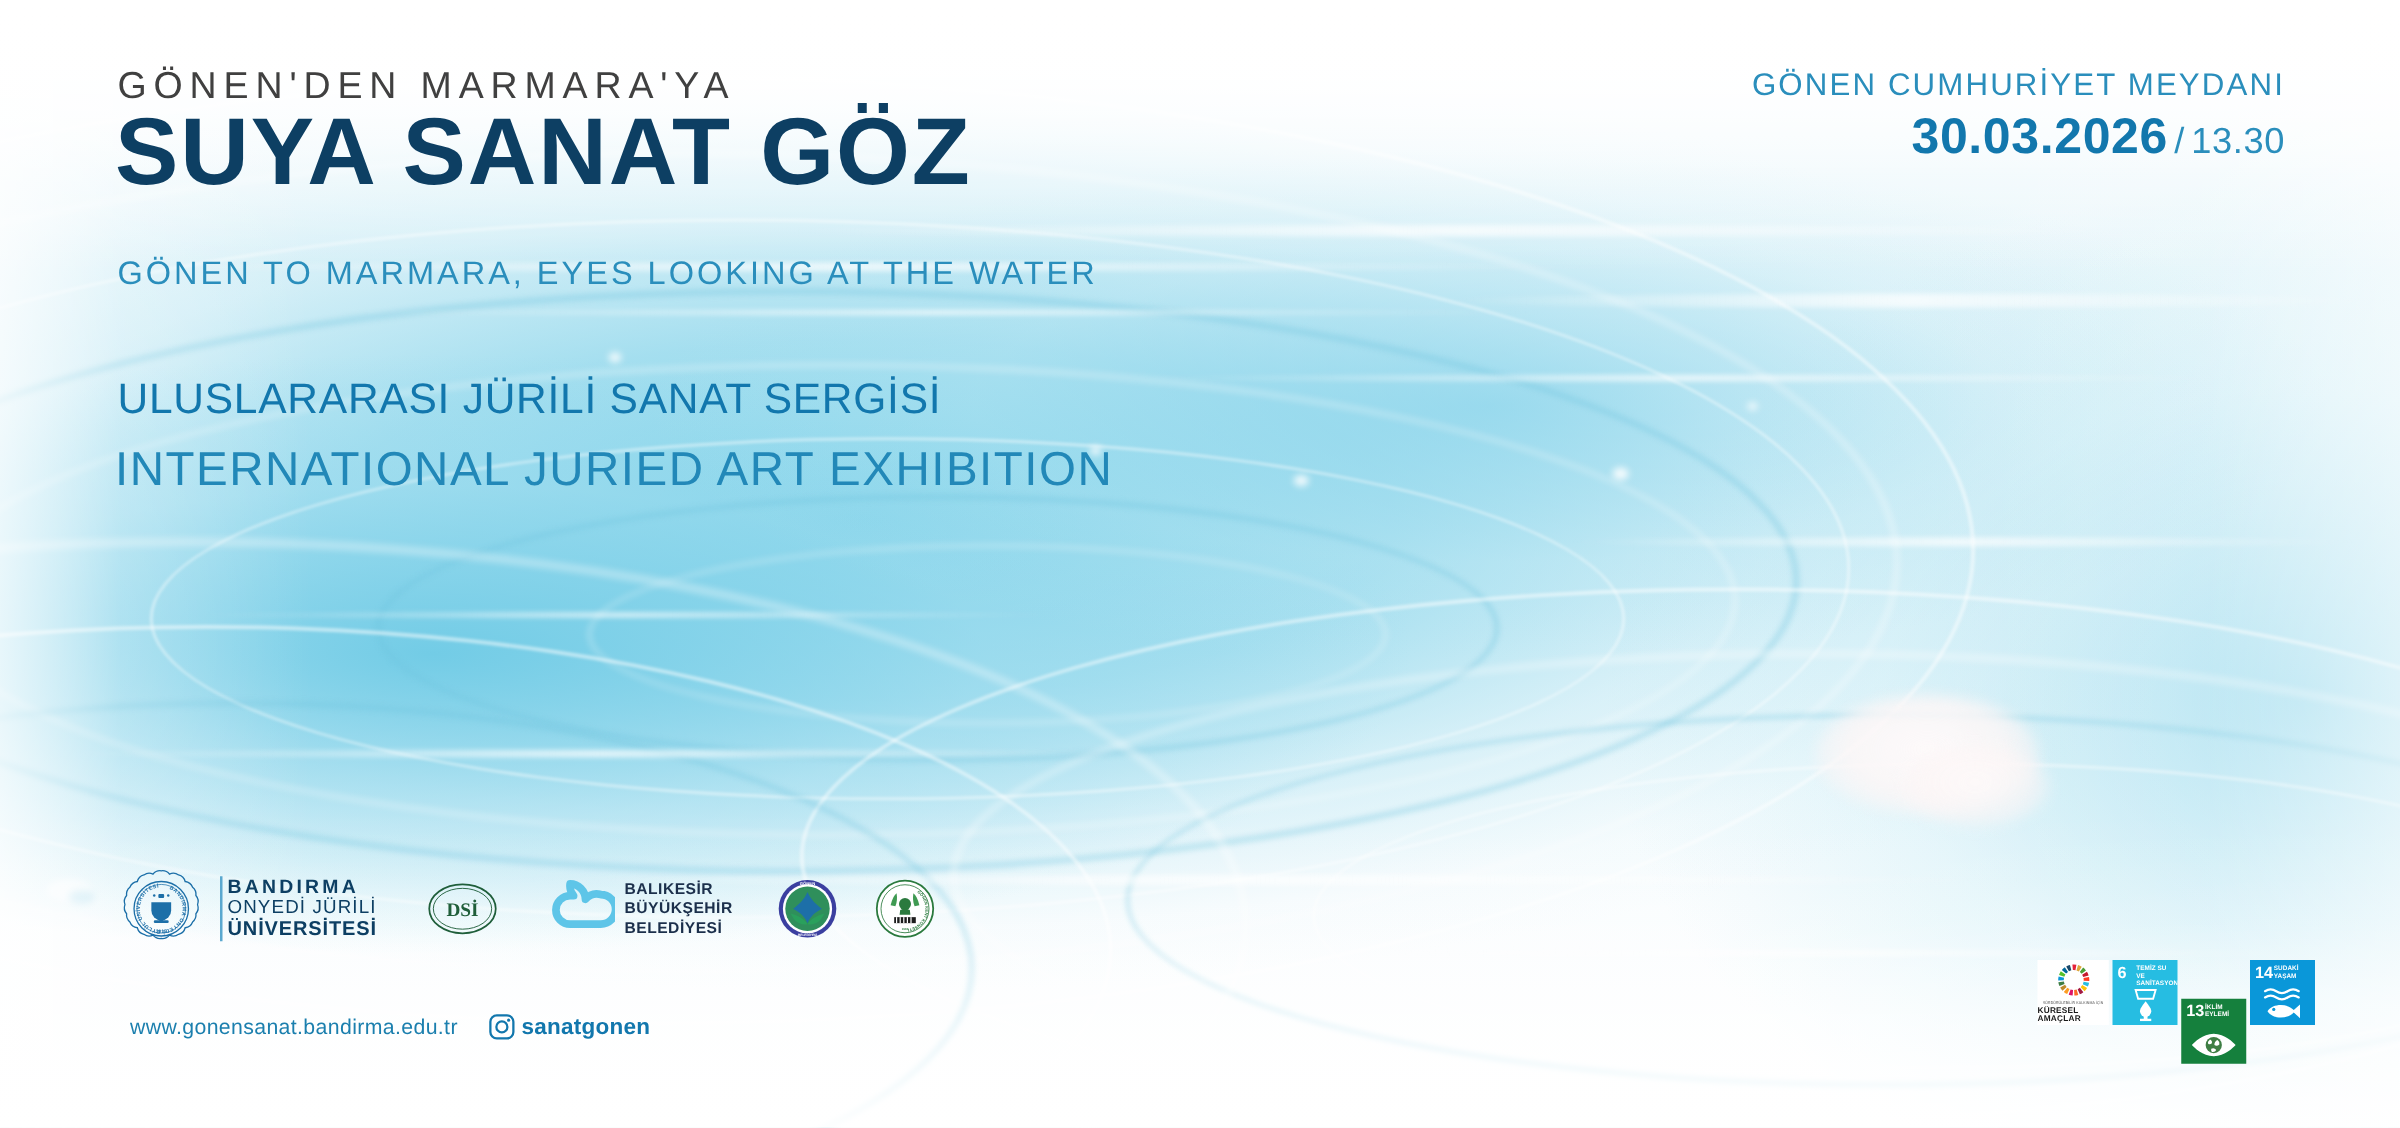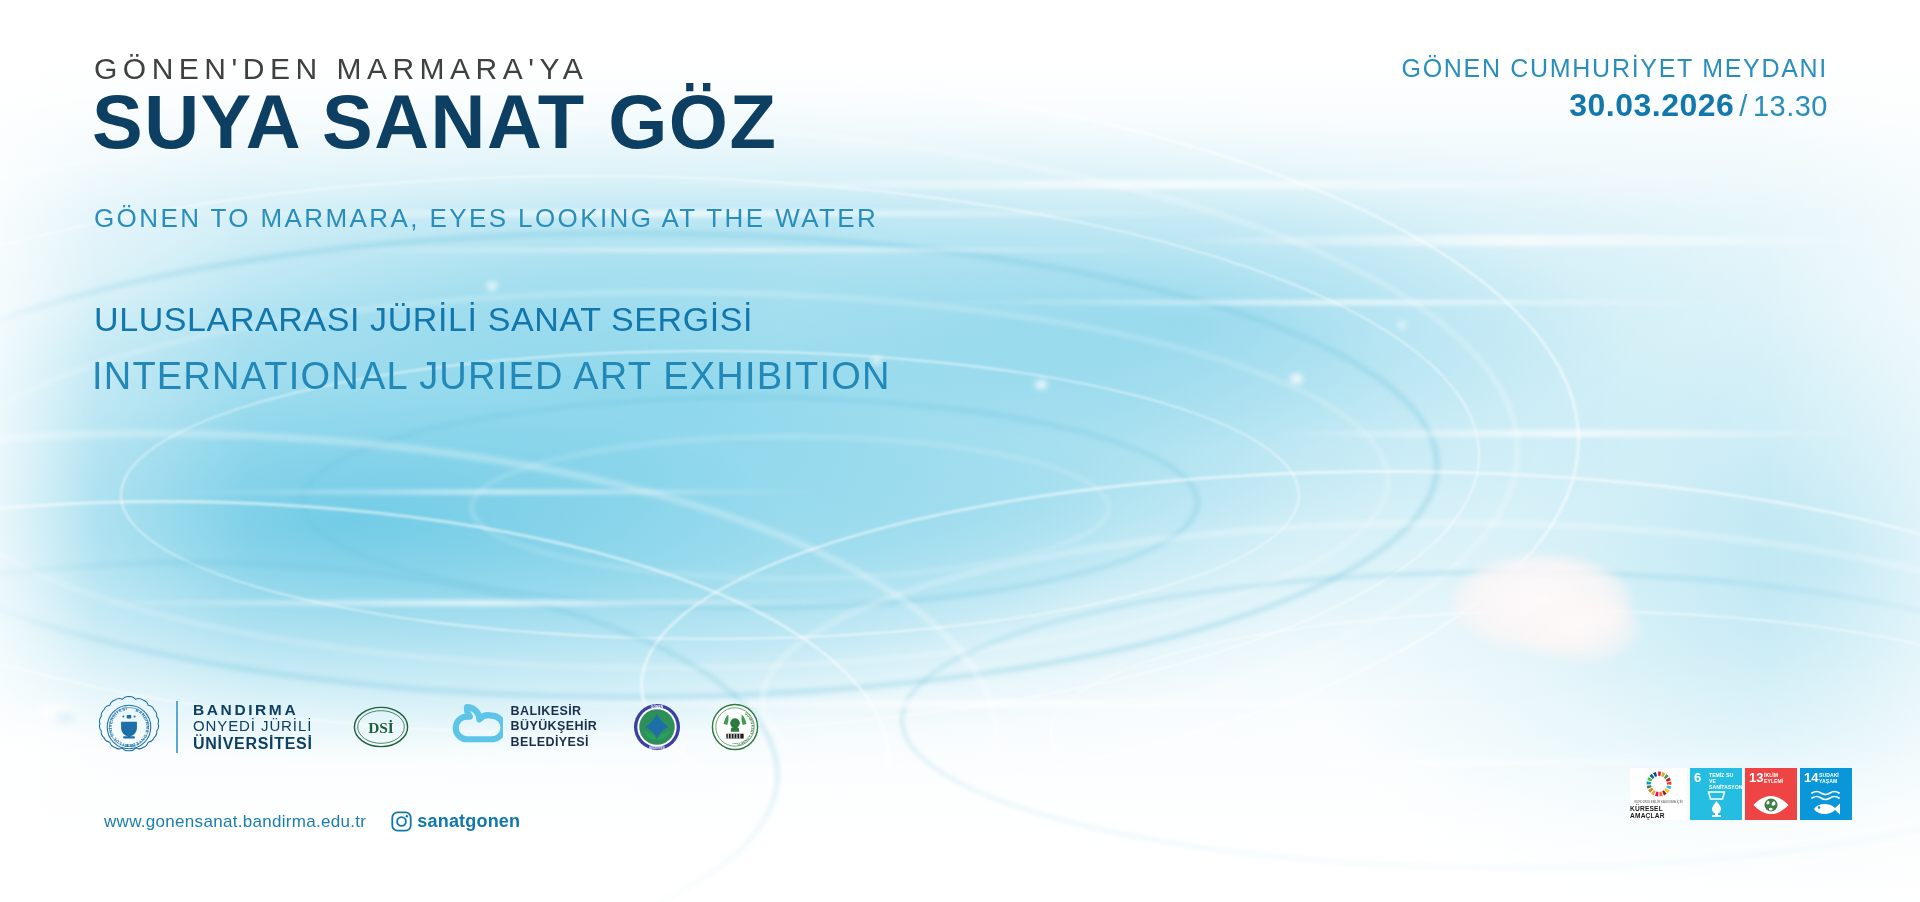--- a/index.html
+++ b/index.html
@@ -115,36 +115,36 @@
   .venue-block {
     position:absolute; right:92px; top:54px;
     text-align:right;
   }
   .venue {
     font-size:25px; letter-spacing:1.7px; color:#2a8ebc; font-weight:400;
     white-space:nowrap;
   }
   .datetime { margin-top:4px; white-space:nowrap; }
   .date {
-    font-size:32px; font-weight:700; color:#1277ad; letter-spacing:.5px;
+    font-size:40px; font-weight:700; color:#1277ad; letter-spacing:.5px;
   }
   .time {
     font-size:29px; font-weight:400; color:#2a8ebc; letter-spacing:.5px;
   }
 
   
   .logos {
     position:absolute; left:96px; top:694px;
     display:flex; align-items:center; gap:0;
   }
   .logo-item { display:flex; align-items:center; }
 
   .uni-seal { width:66px; height:66px; position:relative; }
   .uni-name {
-    margin-left:14px; padding-left:15px;
+    margin-left:14px; padding-left:4px;
     border-left:2px solid #5aa8cf;
     color:#0d3f63; line-height:1.12;
   }
   .uni-l1 { font-size:15.5px; font-weight:700; letter-spacing:2.6px; }
   .uni-l2 { font-size:15px; font-weight:400; letter-spacing:.9px; }
   .uni-l3 { font-size:16px; font-weight:700; letter-spacing:.7px; }
 
   .dsi { width:56px; height:44px; margin-left:40px; }
   .bld-logo { width:52px; height:48px; margin-left:42px; }
   .bld-name { margin-left:8px; color:#1b2f4b; line-height:1.22; }
@@ -415,21 +415,21 @@
         <div class="sdg-art">
           <svg width="25" height="27" viewBox="0 0 50 54">
             <path d="M9 4 h32 l-4 14 h-24 z" fill="none" stroke="#fff" stroke-width="3"></path>
             <path d="M25 22 c-6 8 -9 12 -9 16 a9 9 0 0 0 18 0 c0 -4 -3 -8 -9 -16 z" fill="#fff"></path>
             <rect x="22" y="44" width="6" height="8" fill="#fff"></rect>
             <rect x="16" y="50" width="18" height="4" fill="#fff"></rect>
           </svg>
         </div>
       </div>
 
-      <div class="sdg-tile" style="background:#ef4444;">
+      <div class="sdg-tile" style="background:#15803d;margin-top:31px;">
         <div class="sdg-num">13</div>
         <div class="sdg-label">İKLİM EYLEMİ</div>
         <div class="sdg-art">
           <svg width="36" height="24" viewBox="0 0 72 48">
             <path d="M36 6 C18 6 5 20 1 24 C5 28 18 42 36 42 C54 42 67 28 71 24 C67 20 54 6 36 6 z" fill="#fff"></path>
             <circle cx="36" cy="24" r="13" fill="#3F7E44"></circle>
             <path d="M30 15 q4 2 3 6 q-3 3 -6 1 q-1 -4 3 -7 z M42 16 q4 3 3 7 q-4 4 -8 1 q0 -6 5 -8 z M32 30 q5 -2 8 2 q-2 4 -7 3 q-2 -3 -1 -5 z" fill="#fff"></path>
           </svg>
         </div>
       </div>

